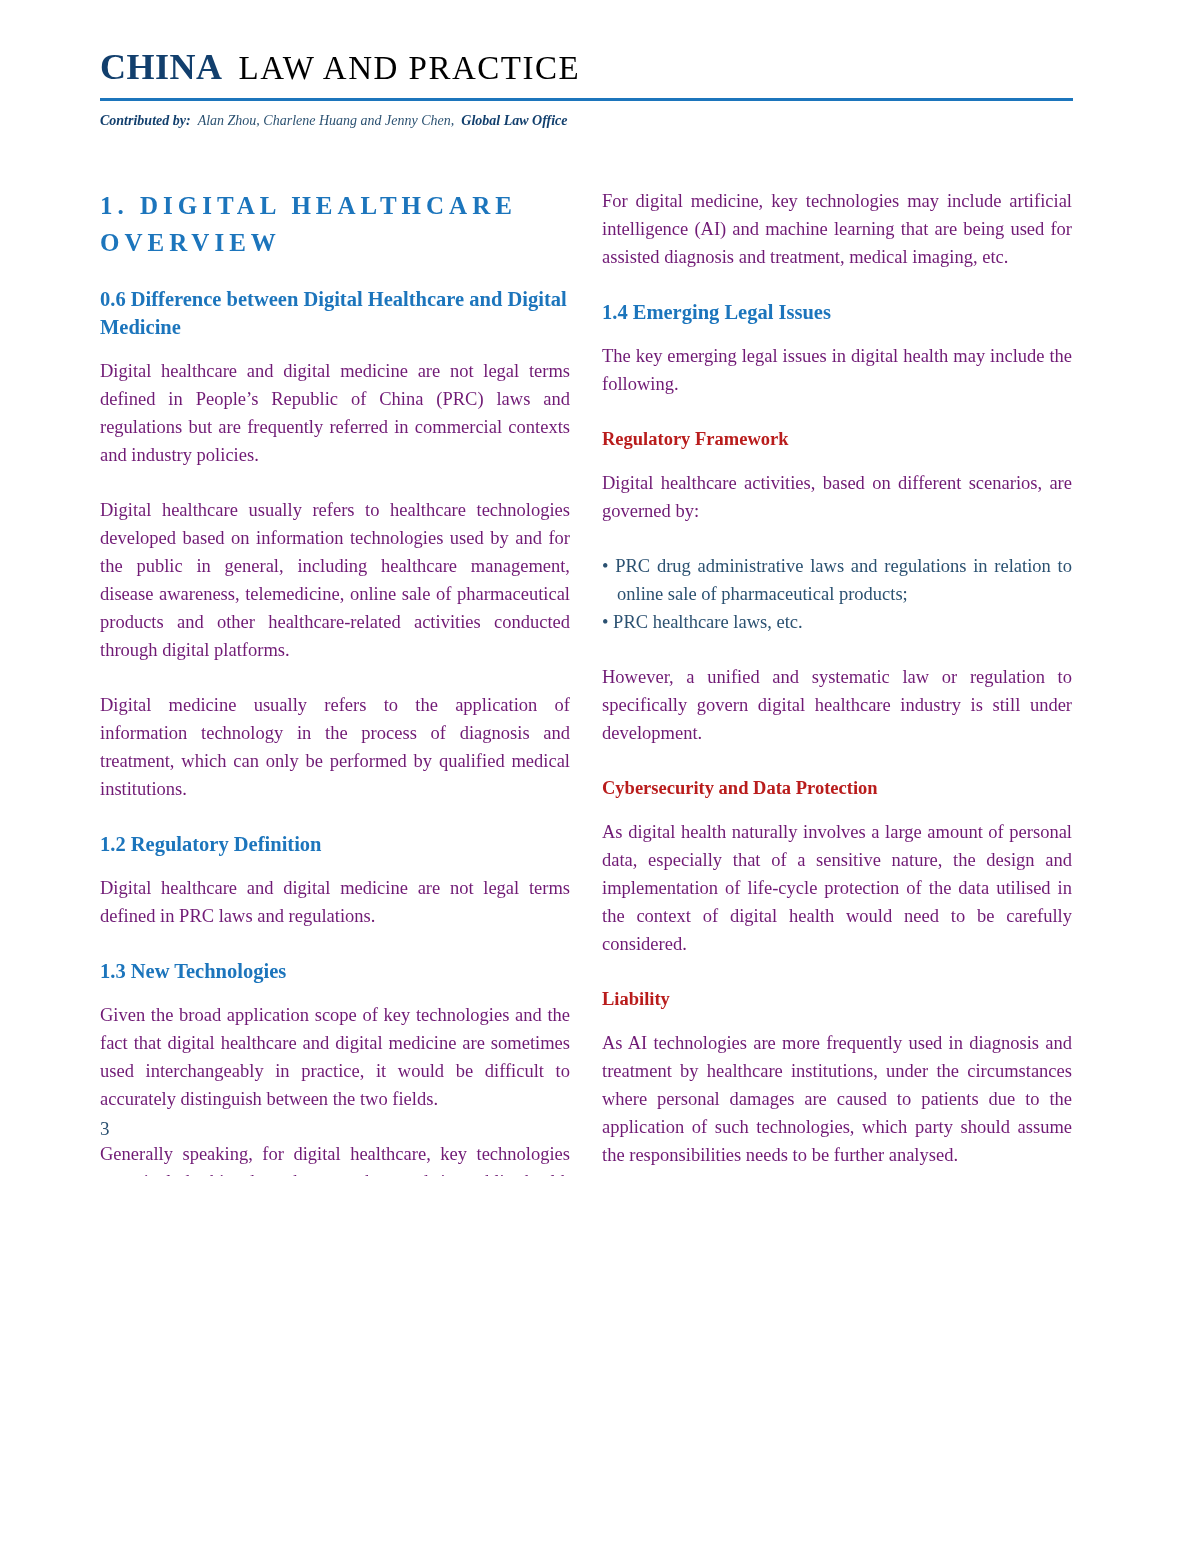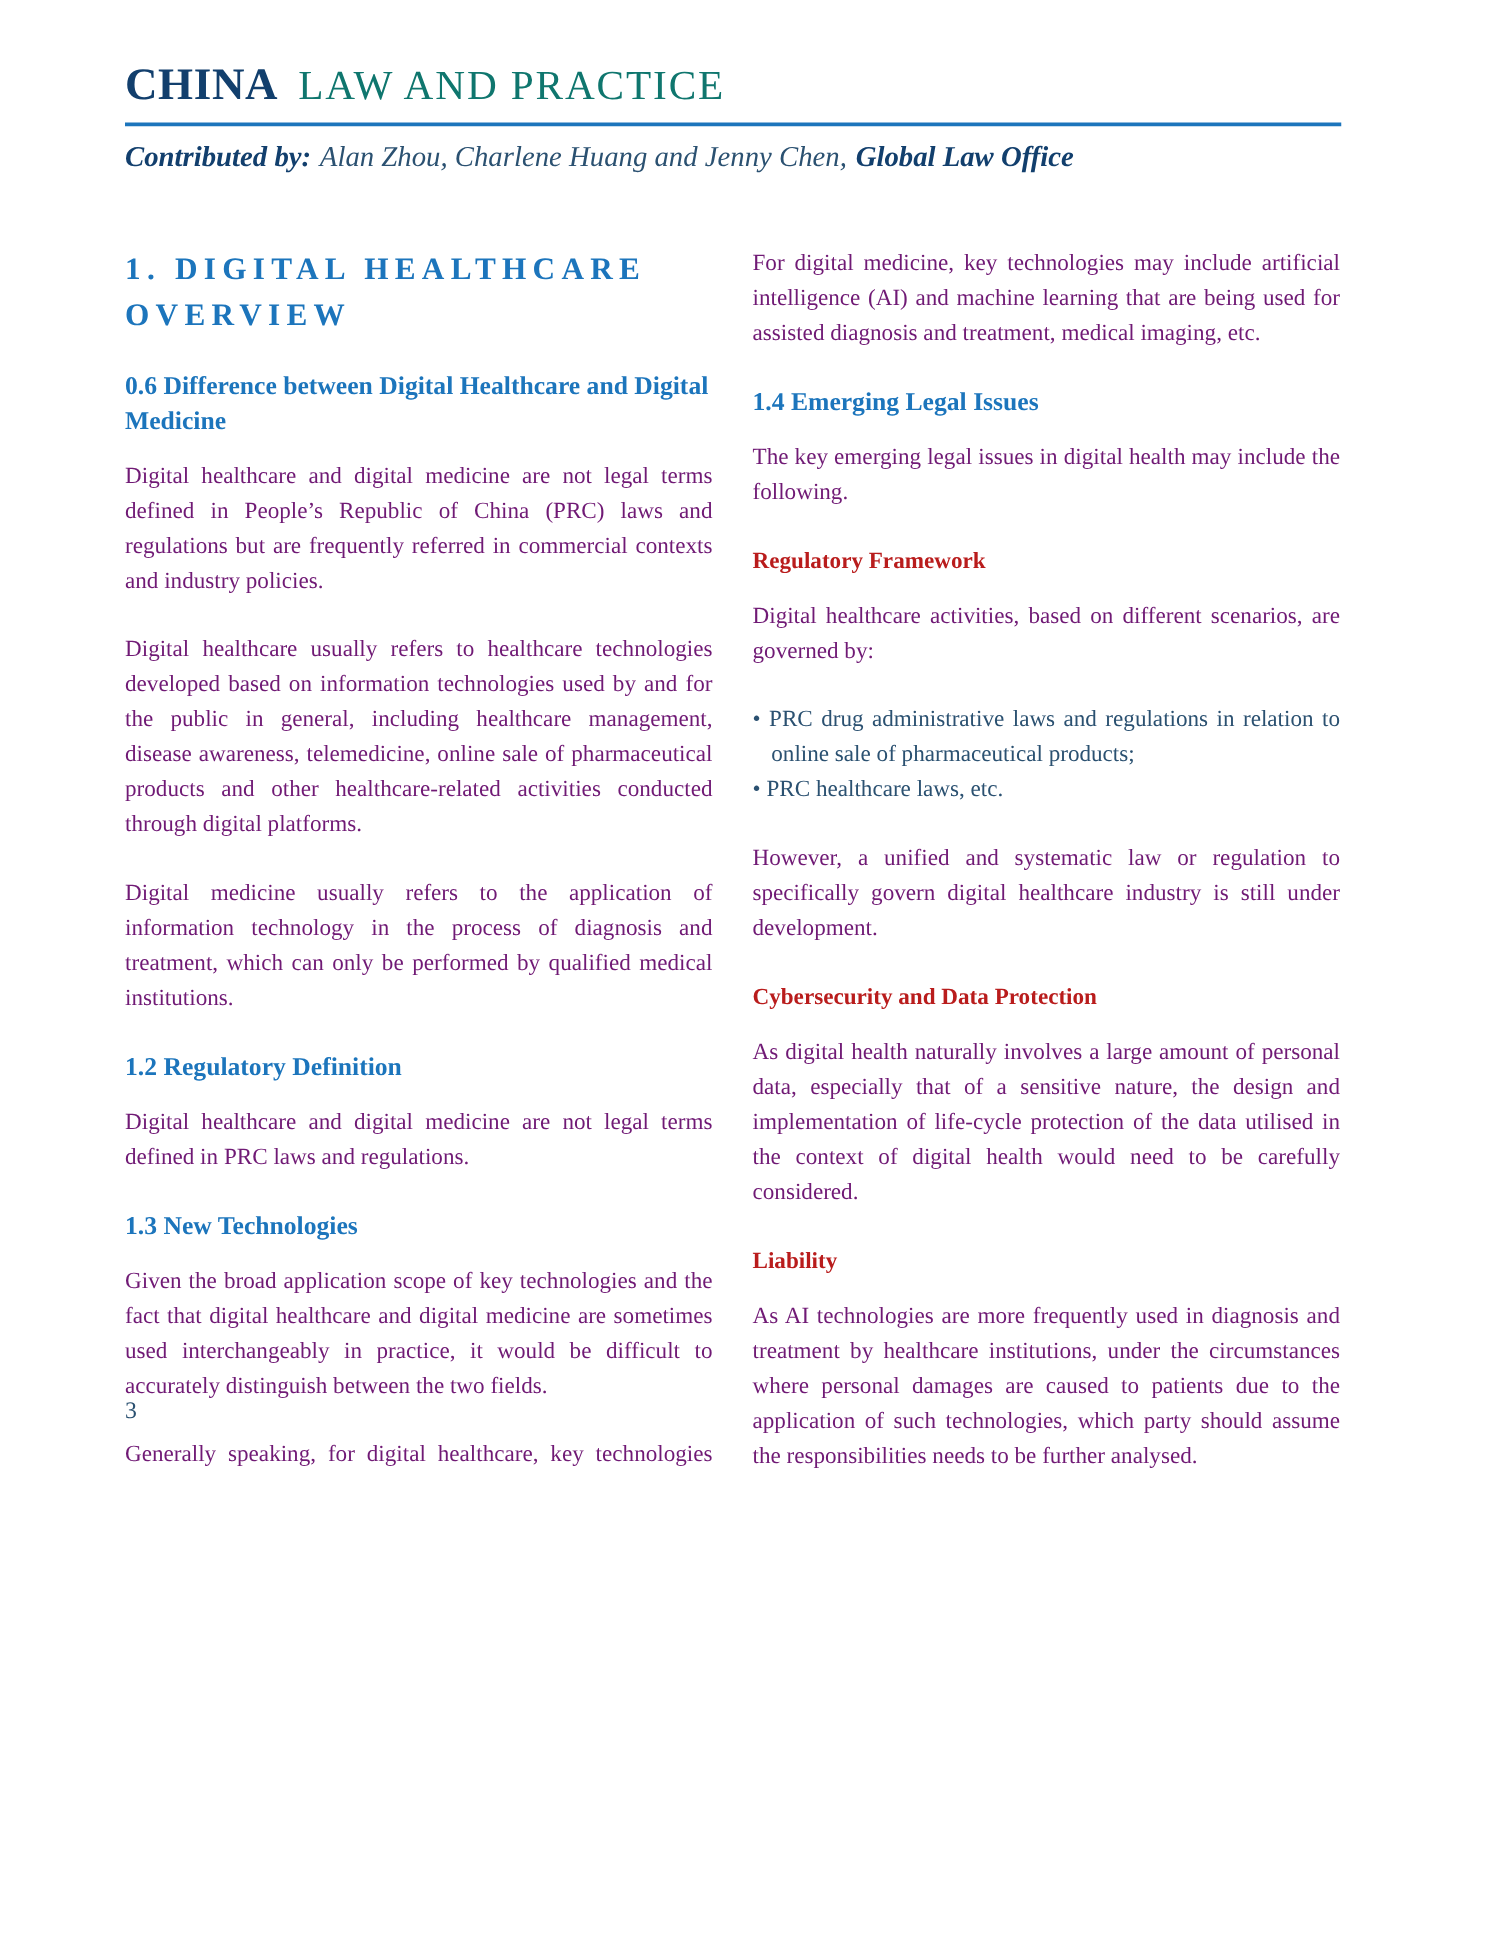--- a/index.html
+++ b/index.html
@@ -25,26 +25,26 @@
   }
   .masthead .title-bold {
     font-size: 36px;
     font-weight: bold;
     color: #123f6d;
     letter-spacing: 0.5px;
   }
   .masthead .title-light {
     font-size: 33px;
     font-weight: normal;
-    color: #0f766e;
+    color: #000000;
     letter-spacing: 1.5px;
   }
   .contrib {
     margin-top: 12px;
-    font-size: 23px;
+    font-size: 14px;
     font-style: italic;
     color: #123f6d;
   }
   .contrib .lbl { font-weight: bold; margin-right: 7px; }
   .contrib .names { font-weight: normal; margin-right: 7px; color: #2b5171; }
   .contrib .firm { font-weight: bold; }
 
   
   .content {
     display: flex;

